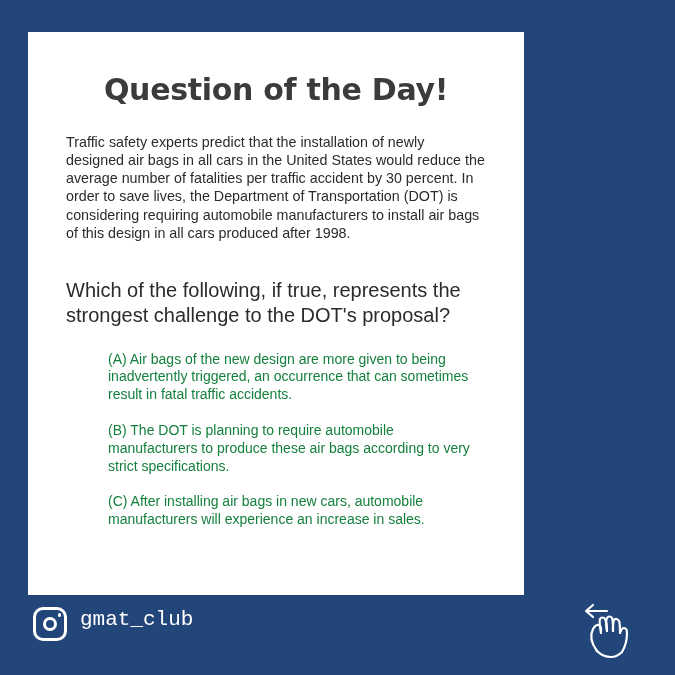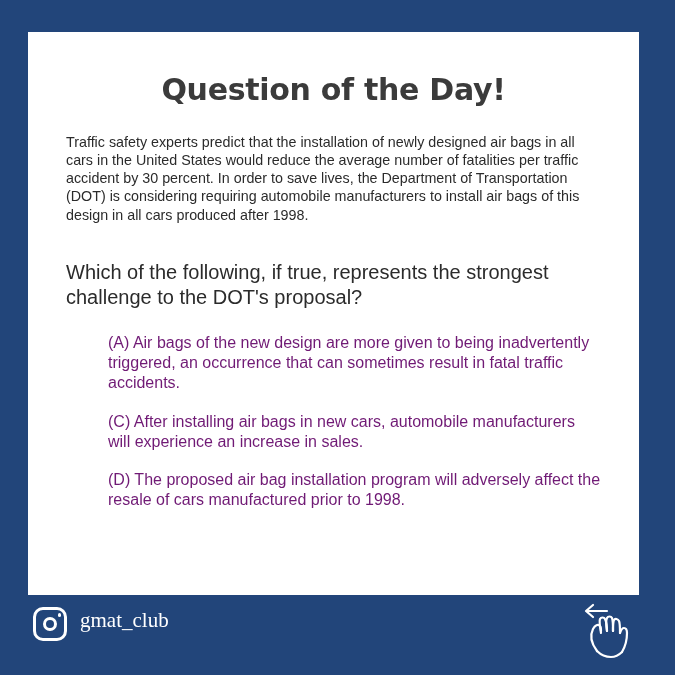--- a/index.html
+++ b/index.html
@@ -17,21 +17,21 @@
     position: relative;
     width: 675px;
     height: 675px;
     background: #22457a;
     box-sizing: border-box;
   }
   .card {
     position: absolute;
     left: 28px;
     top: 32px;
-    width: 611px;
+    width: 496px;
     height: 563px;
     background: #ffffff;
     box-sizing: border-box;
     padding: 26px 38px 20px 38px;
   }
   .title {
     text-align: center;
     font-size: 30px;
     font-weight: bold;
     color: #3b3b3b;
@@ -49,23 +49,23 @@
   .question {
     font-size: 20px;
     line-height: 1.27;
     color: #2b2b2b;
     margin: 36px 0 8px 0;
   }
   .choices {
     margin: 22px 0 0 42px;
   }
   .choice {
-    font-size: 16px;
+    font-size: 14px;
     line-height: 1.27;
-    color: #701a75;
+    color: #15803d;
     margin-bottom: 18px;
   }
   .footer {
     position: absolute;
     left: 0;
     bottom: 0;
     width: 675px;
     height: 78px;
   }
   .ig-logo {
@@ -98,21 +98,21 @@
     height: 3.5px;
     background: #ffffff;
     border-radius: 50%;
   }
   .handle {
     position: absolute;
     left: 80px;
     top: 11px;
     font-size: 21px;
     color: #ffffff;
-    font-family: Liberation Serif, serif;
+    font-family: Liberation Mono, monospace;
   }
   .hand-icon {
     position: absolute;
     right: 34px;
     top: -8px;
     width: 64px;
     height: 70px;
   }
 </style>
 </head>
@@ -123,22 +123,22 @@
   <div class="card">
 
     <div class="title">Question of the Day!</div>
 
     <p class="stem">Traffic safety experts predict that the installation of newly designed air bags in all cars in the United States would reduce the average number of fatalities per traffic accident by 30 percent. In order to save lives, the Department of Transportation (DOT) is considering requiring automobile manufacturers to install air bags of this design in all cars produced after 1998.</p>
 
     <p class="question">Which of the following, if true, represents the strongest challenge to the DOT's proposal?</p>
 
     <div class="choices">
       <div class="choice">(A) Air bags of the new design are more given to being inadvertently triggered, an occurrence that can sometimes result in fatal traffic accidents.</div>
+      <div class="choice">(B) The DOT is planning to require automobile manufacturers to produce these air bags according to very strict specifications.</div>
       <div class="choice">(C) After installing air bags in new cars, automobile manufacturers will experience an increase in sales.</div>
-      <div class="choice">(D) The proposed air bag installation program will adversely affect the resale of cars manufactured prior to 1998.</div>
     </div>
 
   </div>
 
   <div class="footer">
 
     <div class="ig-logo">
       <span class="ring"></span>
       <span class="dot"></span>
     </div>

